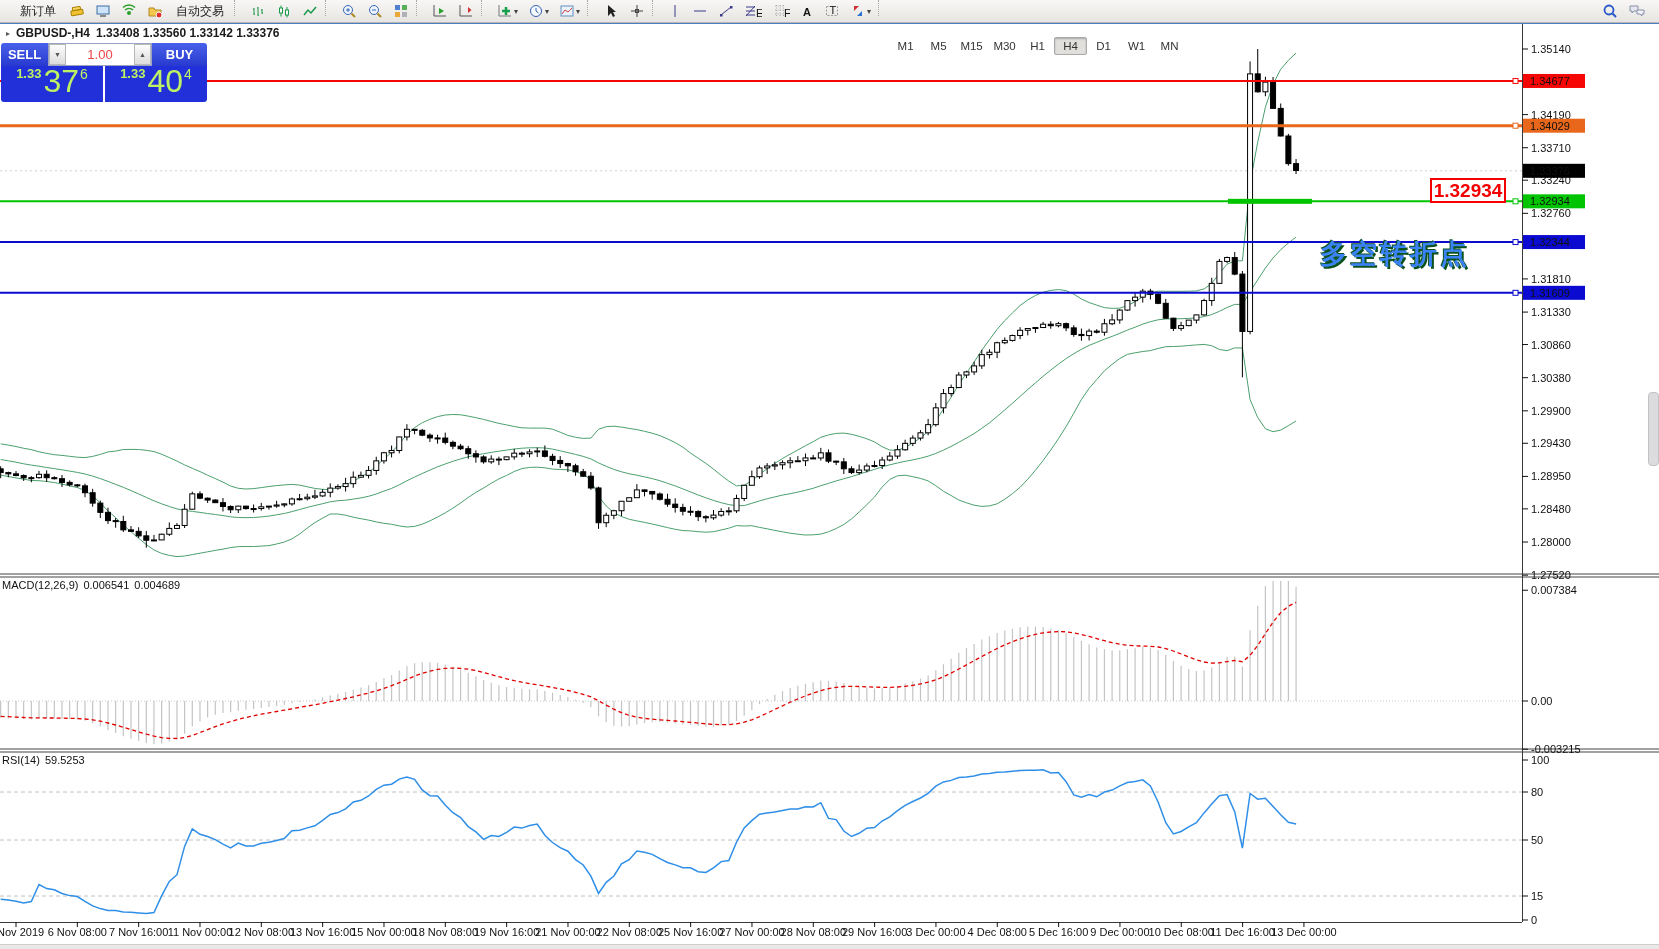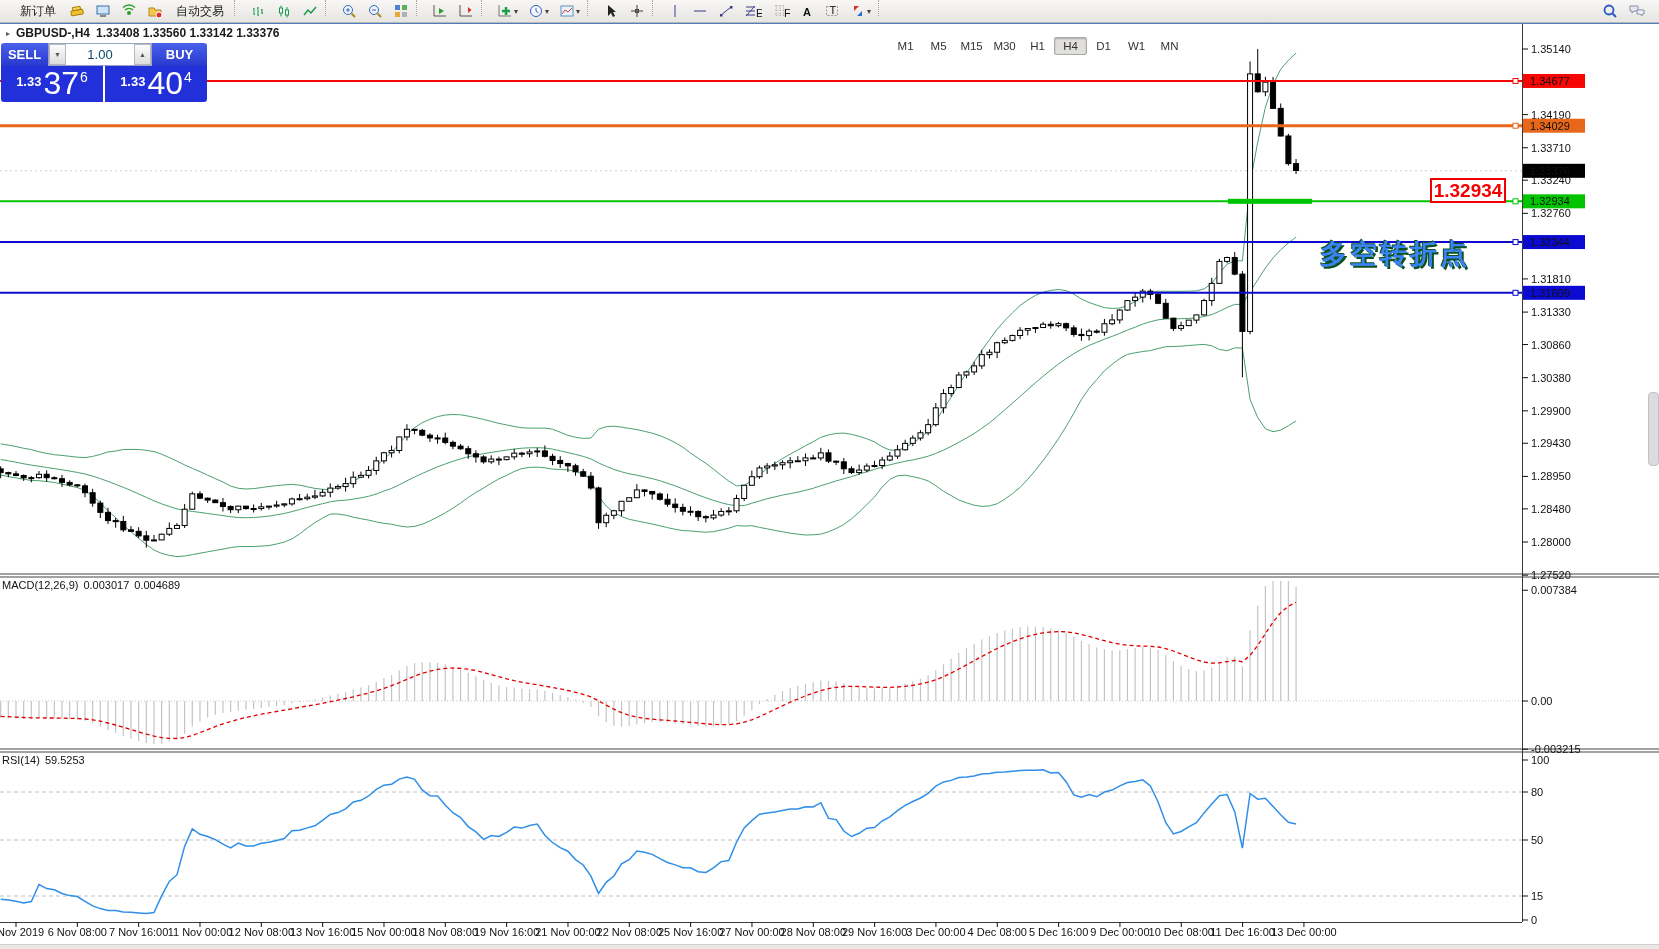--- a/index.html
+++ b/index.html
@@ -28,23 +28,23 @@
 
   .trade-panel{position:absolute;left:1px;top:43px;width:206px;z-index:6;font-family:"Liberation Sans",sans-serif;}
   .tp-top{display:flex;height:23px;}
   .tp-sell,.tp-buy{background:linear-gradient(#4a62ea,#2739cf);color:#fff;font-weight:bold;font-size:13px;
      display:flex;align-items:center;justify-content:center;}
   .tp-sell{flex:0 0 47px;border-radius:3px 0 0 0;}
   .tp-buy{flex:0 0 55px;border-radius:0 3px 0 0;}
   .tp-vol{flex:1;background:#fff;border:1px solid #9aa2c8;display:flex;align-items:stretch;}
   .spin{width:15px;background:linear-gradient(#fdfdfd,#dcdcdc);border:1px solid #b8b8b8;color:#555;font-size:7px;
      display:flex;align-items:center;justify-content:center;}
-  .vol-input{flex:1;border:0;outline:0;text-align:center;font-size:13px;width:50px;color:#0c4a6e;}
+  .vol-input{flex:1;border:0;outline:0;text-align:center;font-size:13px;width:50px;color:#ef4444;}
   .tp-body{display:flex;height:36px;background:#2130d8;border-radius:0 0 3px 3px;}
-  .tp-half{flex:1;display:flex;align-items:center;justify-content:center;color:#ffffff;padding-bottom:3px;}
+  .tp-half{flex:1;display:flex;align-items:flex-start;justify-content:center;color:#bef264;padding-bottom:3px;}
   .tp-half.left{border-right:2px solid #fff;}
   .pfx{font-size:13px;font-weight:bold;margin-right:2px;margin-bottom:3px;}
   .big{font-size:32px;line-height:30px;font-weight:400;}
   .sup{font-size:14px;margin-bottom:12px;margin-left:1px;}
 
   .macd-label,.rsi-label{position:absolute;left:2px;z-index:5;font-size:11px;color:#111;white-space:nowrap;}
   .macd-label{top:579px;}
   .rsi-label{top:754px;}
   .macd-label span,.rsi-label span{margin-right:5px;}
 
@@ -943,21 +943,21 @@
       </div>
       <div class="tp-half">
         <span class="pfx">1.33</span>
         <span class="big">40</span>
         <span class="sup">4</span>
       </div>
     </div>
   </div>
 
   <div class="macd-label">
-    <span>MACD(12,26,9)</span><span>0.003017</span><span>0.004689</span>
+    <span>MACD(12,26,9)</span><span>0.006541</span><span>0.004689</span>
   </div>
   <div class="rsi-label">
     <span>RSI(14)</span><span>59.5253</span>
   </div>
 
   <div class="cn-note">多空转折点</div>
   <div class="price-note">1.32934</div>
 
   <div class="scroll-thumb"></div>
   <div class="bottom-strip"></div>

